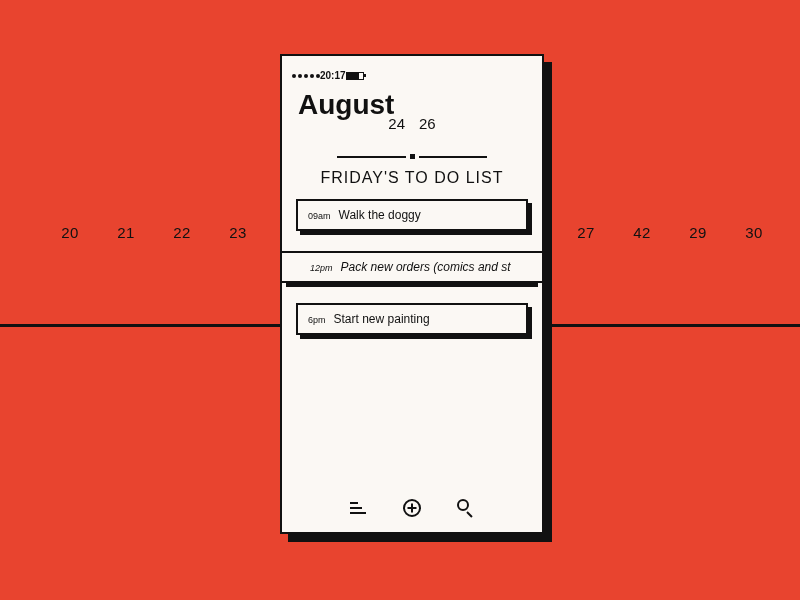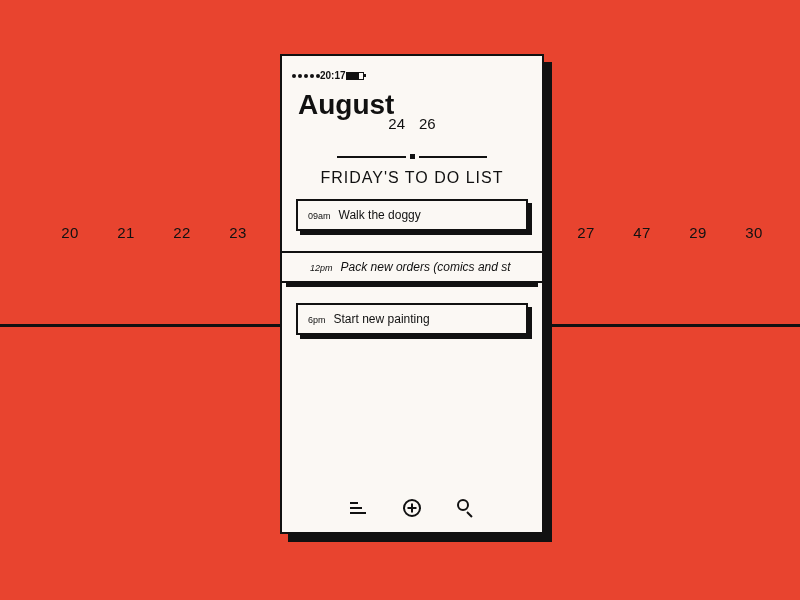--- a/index.html
+++ b/index.html
@@ -168,21 +168,21 @@
 </head>
 <body>
 
 <div class="bg-dates">
   <span>20</span>
   <span>21</span>
   <span>22</span>
   <span>23</span>
   <span class="gap"></span>
   <span>27</span>
-  <span>47</span>
+  <span>42</span>
   <span>29</span>
   <span>30</span>
 </div>
 <div class="bg-line"></div>
 
 <div class="phone-shadow"></div>
 <div class="phone">
 
   <div class="statusbar">
     <span class="dots">

